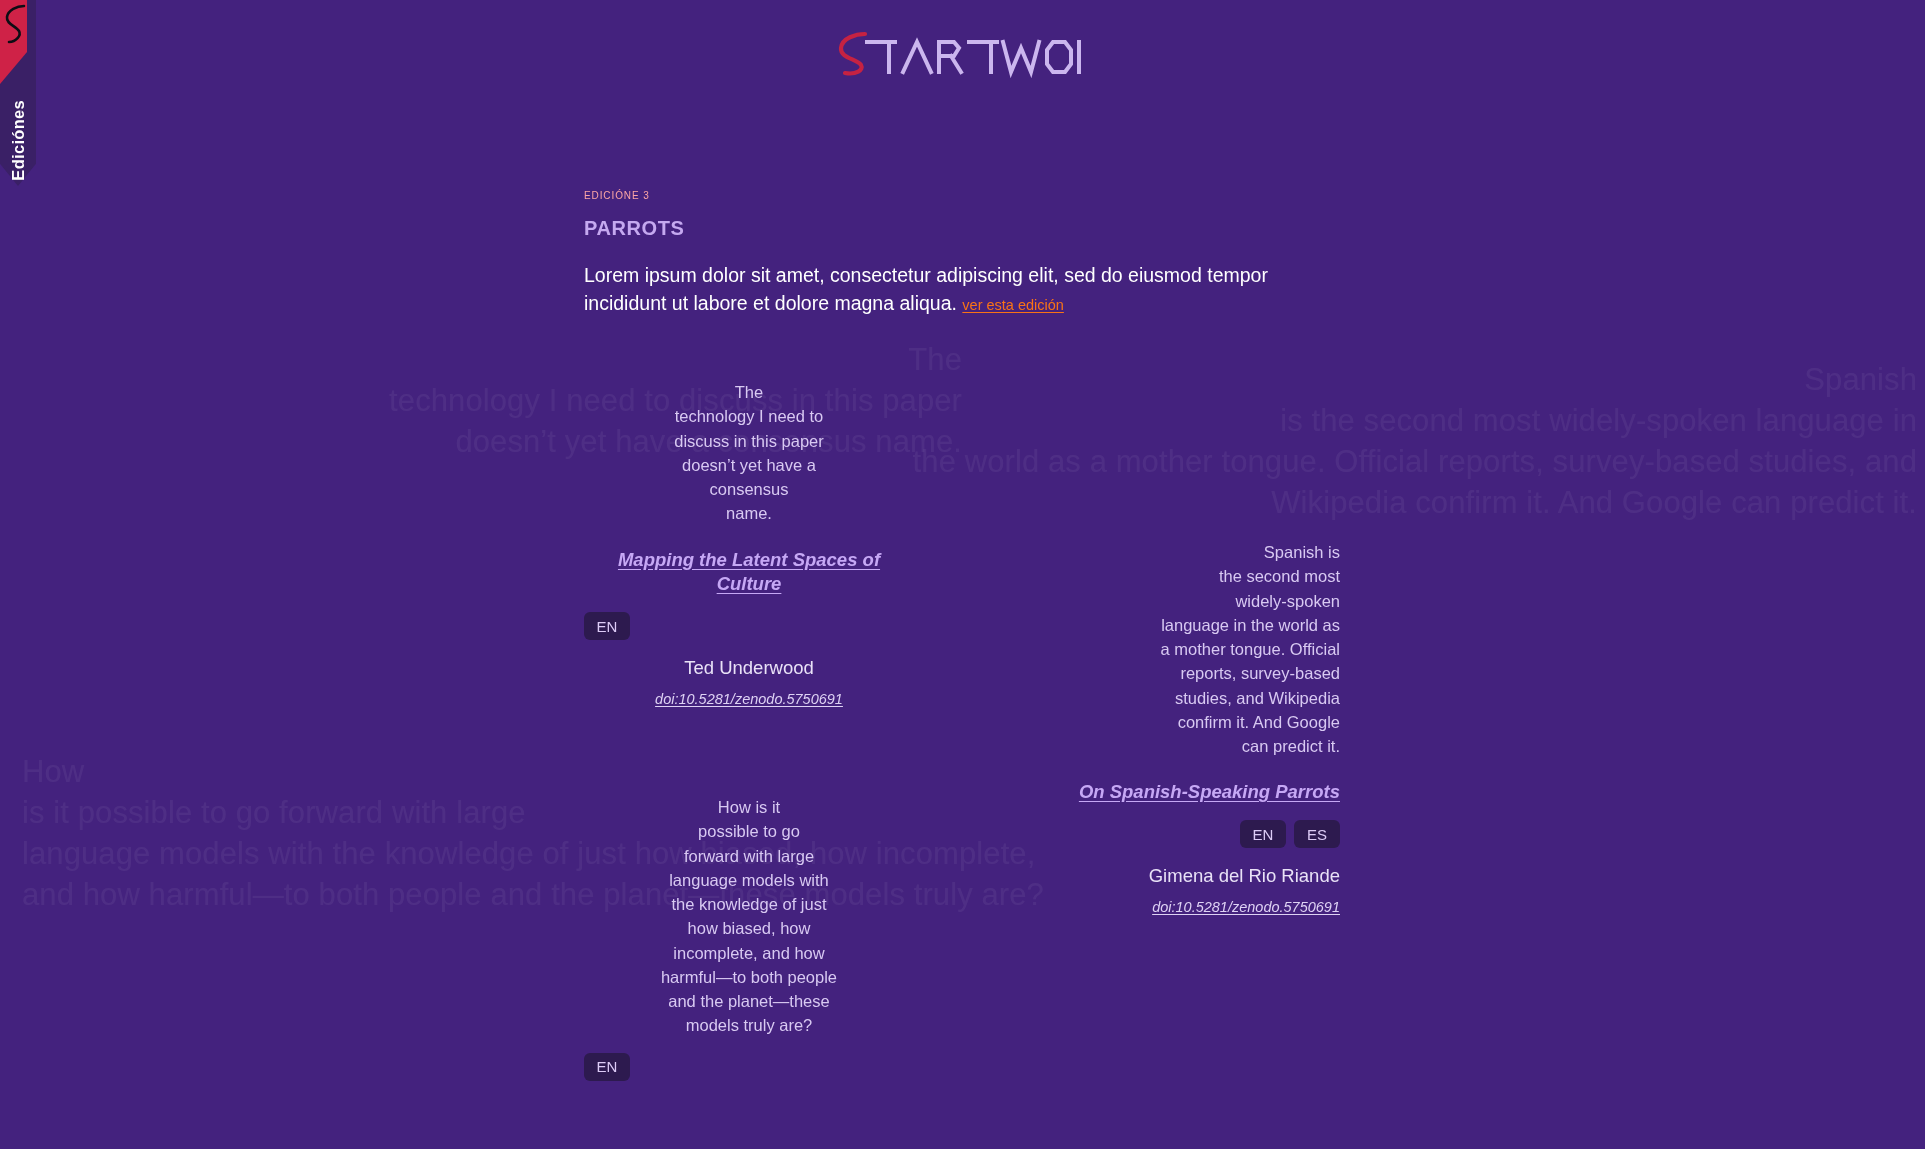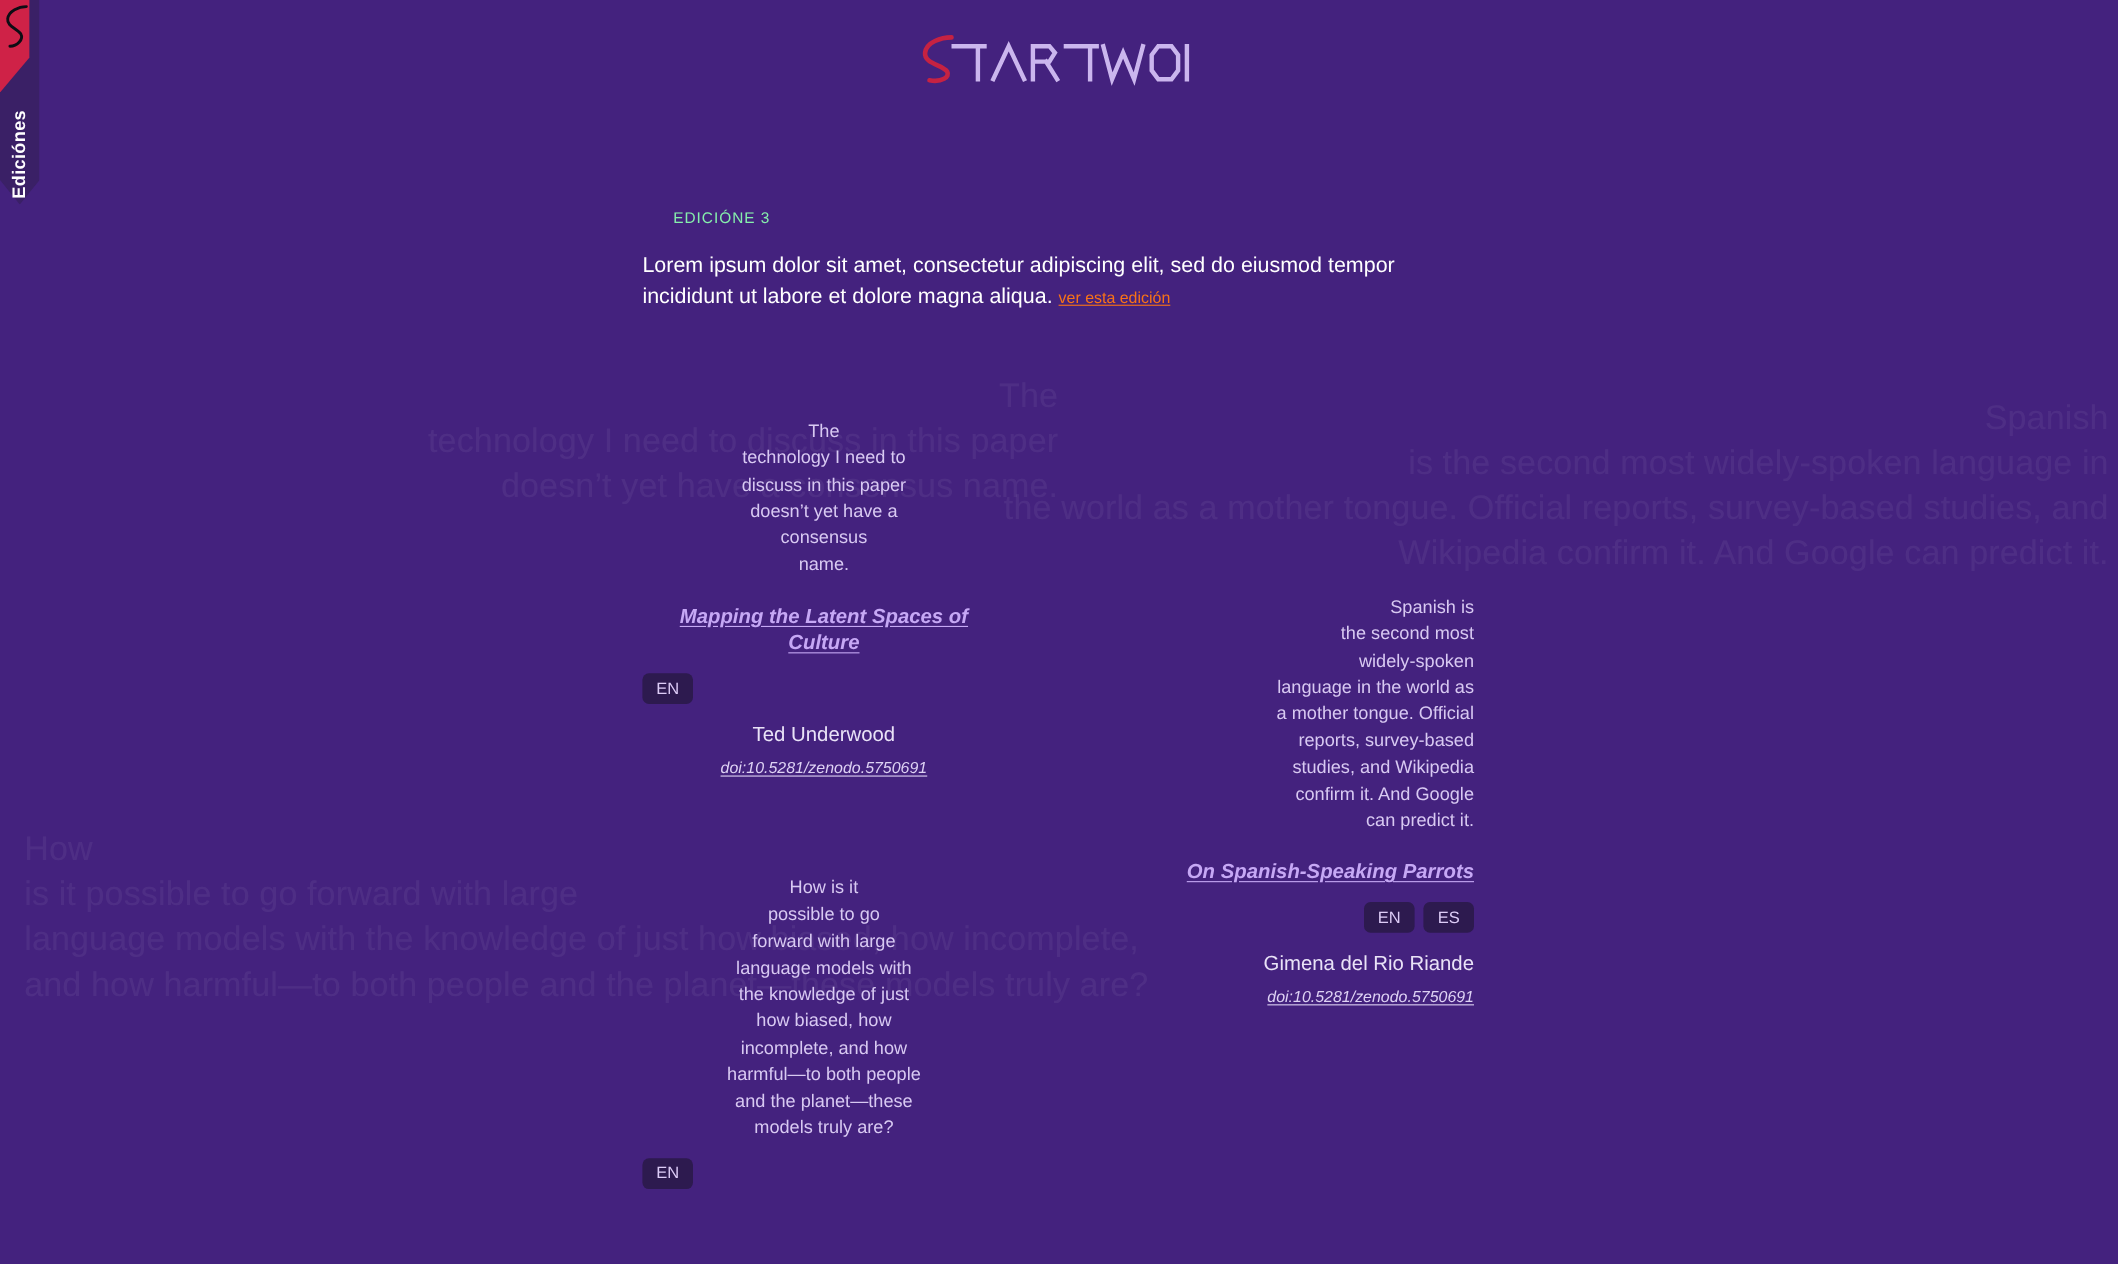--- a/index.html
+++ b/index.html
@@ -131,25 +131,24 @@
     z-index: 20;
   }
 
   .edition-block {
     position: absolute;
     left: 584px;
     top: 190px;
     width: 760px;
   }
   .edition-kicker {
-    color: #86efac;
-    font-size: 14px;
+    color: #fca5a5;
+    font-size: 10px;
     letter-spacing: 0.9px;
     font-weight: 400;
-    margin-left: 28px;
   }
   .edition-title {
     color: #c5a9f0;
     font-size: 20px;
     font-weight: 700;
     letter-spacing: 0.6px;
     margin-top: 16px;
   }
   .edition-desc {
     color: #ffffff;
@@ -281,20 +280,21 @@
 Wikipedia confirm it. And Google can predict it.</div>
 <div class="ghost ghost-3">How
 is it possible to go forward with large
 language models with the knowledge of just how biased, how incomplete,
 and how harmful—to both people and the planet—these models truly are?</div>
 
 <div class="content">
 
   <div class="edition-block">
     <div class="edition-kicker">EDICIÓNE 3</div>
+    <div class="edition-title">PARROTS</div>
     <div class="edition-desc"><span>Lorem ipsum dolor sit amet, consectetur adipiscing elit, sed do eiusmod tempor incididunt ut labore et dolore magna aliqua.</span>
       <span class="edition-link">ver esta edición</span>
     </div>
   </div>
 
   <div class="article left art-1">
     <div class="art-quote">The
 technology I need to
 discuss in this paper
 doesn’t yet have a

